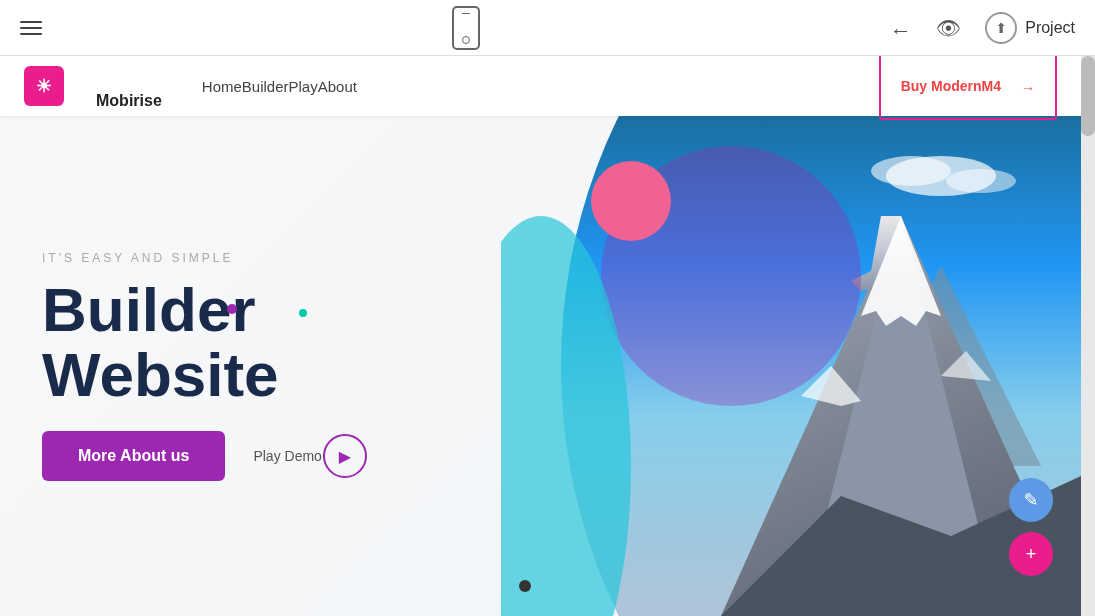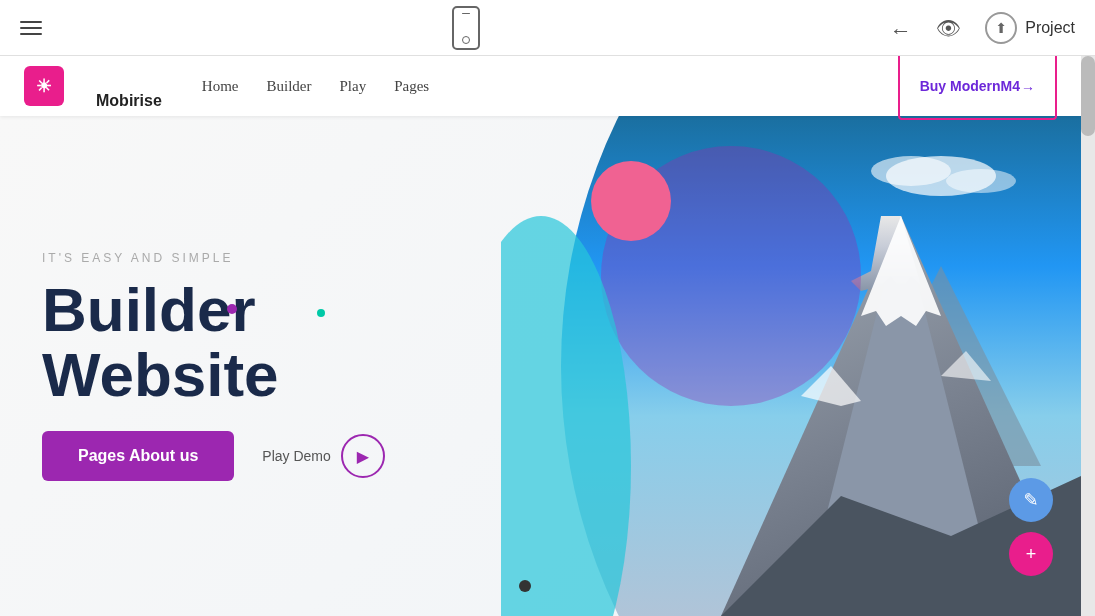--- a/index.html
+++ b/index.html
@@ -85,35 +85,35 @@
       width: 40px; height: 40px;
       background: #e91e8c;
       border-radius: 6px;
       display: flex; align-items: center; justify-content: center;
       color: #fff; font-size: 18px; font-weight: bold;
       flex-shrink: 0;
     }
     .site-brand {
       font-size: 16px; font-weight: 700; color: #222; margin-right: 8px; margin-top: 30px;
     }
-    .site-nav-links { display: flex; gap: 28px; flex: 1; font-family: Liberation Serif, serif; }
+    .site-nav-links { display: flex; flex: 1; }
     .site-nav-link {
       font-size: 15px; color: #444; cursor: pointer; text-decoration: none;
     }
     .buy-btn {
       margin-left: auto;
       padding: 24px 20px;
       border: 2px solid #e91e8c;
       border-radius: 4px;
-      color: #6d28d9;
+      color: #ef4444;
       font-size: 14px;
       font-weight: 600;
       cursor: pointer;
       background: none;
-      display: flex; align-items: center; gap: 1px;
+      display: flex; align-items: center; gap: 20px;
       white-space: nowrap;
     }
 
     
     .hero {
       width: 100%;
       height: calc(100% - 60px);
       background: linear-gradient(135deg, #f8f8f8 0%, #f0f4f8 100%);
       position: relative;
       overflow: hidden;
@@ -176,21 +176,21 @@
       padding: 16px 36px;
       font-size: 16px;
       font-weight: 600;
       border-radius: 6px;
       cursor: pointer;
     }
 
     .play-demo {
       display: flex;
       align-items: center;
-      gap: 10px;
+      gap: 1px;
       cursor: pointer;
     }
     .play-demo-text {
       font-size: 14px;
       color: #555;
     }
     .play-circle {
       width: 44px; height: 44px;
       border: 2px solid #9c27b0;
       border-radius: 50%;
@@ -331,42 +331,42 @@
 
     <div class="site-navbar">
       <div class="site-logo">
         <span>☀</span>
       </div>
       <span class="site-brand">Mobirise</span>
       <div class="site-nav-links">
         <a class="site-nav-link">Home</a>
         <a class="site-nav-link">Builder</a>
         <a class="site-nav-link">Play</a>
-        <a class="site-nav-link">Pages</a>
+        <a class="site-nav-link">About</a>
       </div>
       <button class="buy-btn">
         <span>Buy ModernM4</span>
         <span>→</span>
       </button>
     </div>
 
     <div class="hero">
 
       <div class="hero-content">
         <div class="hero-subtitle">IT'S EASY AND SIMPLE</div>
         <div class="hero-title">
           <div style="position:relative;">
             <span>Builder</span>
             <span class="dot-green"></span>
             <span class="dot-purple"></span>
           </div>
           <div>Website</div>
         </div>
         <div class="hero-actions">
-          <button class="more-btn">Pages About us</button>
+          <button class="more-btn">More About us</button>
           <div class="play-demo">
             <span class="play-demo-text">Play Demo</span>
             <div class="play-circle">▶</div>
           </div>
         </div>
       </div>
 
       <div class="hero-visual">
 
         <svg class="mountain-svg" viewBox="0 0 560 500" preserveAspectRatio="xMidYMid slice" xmlns="http://www.w3.org/2000/svg">

